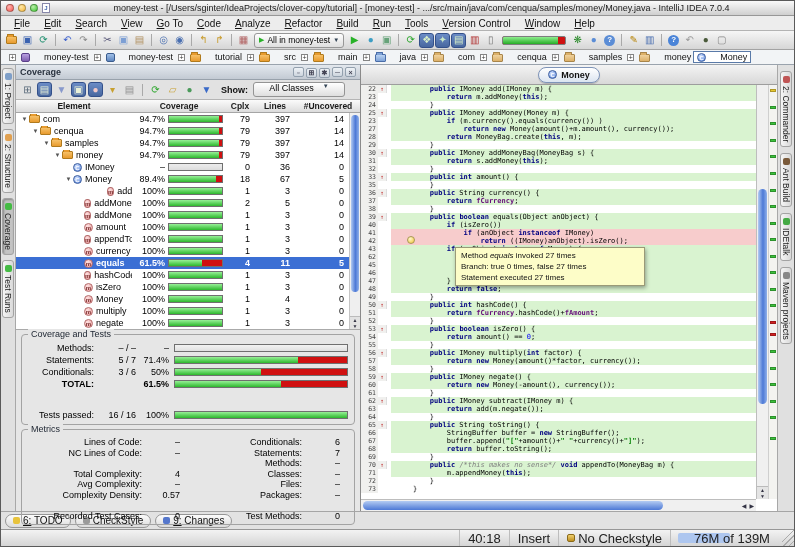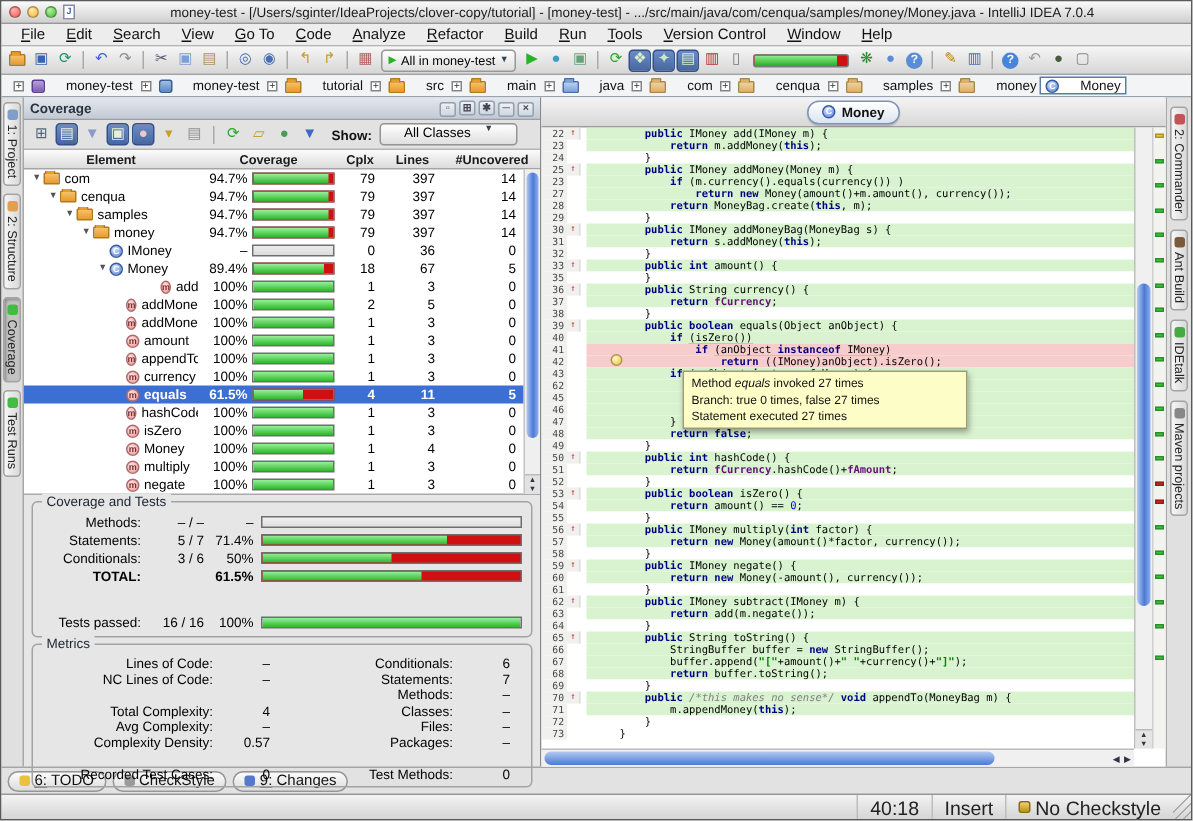--- a/index.html
+++ b/index.html
@@ -1251,15 +1251,20 @@
     <div class="scell">
         <span>40:18</span>
       </div>
     <div class="scell">
         <span>Insert</span>
       </div>
     <div class="scell">
       <span class="cs-ic"></span>
       <span>No Checkstyle</span>
     </div>
+    <div class="scell smem">
+      <span class="hector"></span>
+      <span class="memfill"></span>
+      <span class="memtxt">76M of 139M</span>
+    </div>
     <div class="grip"></div>
   </div>
 </div>
 
 </body></html>

